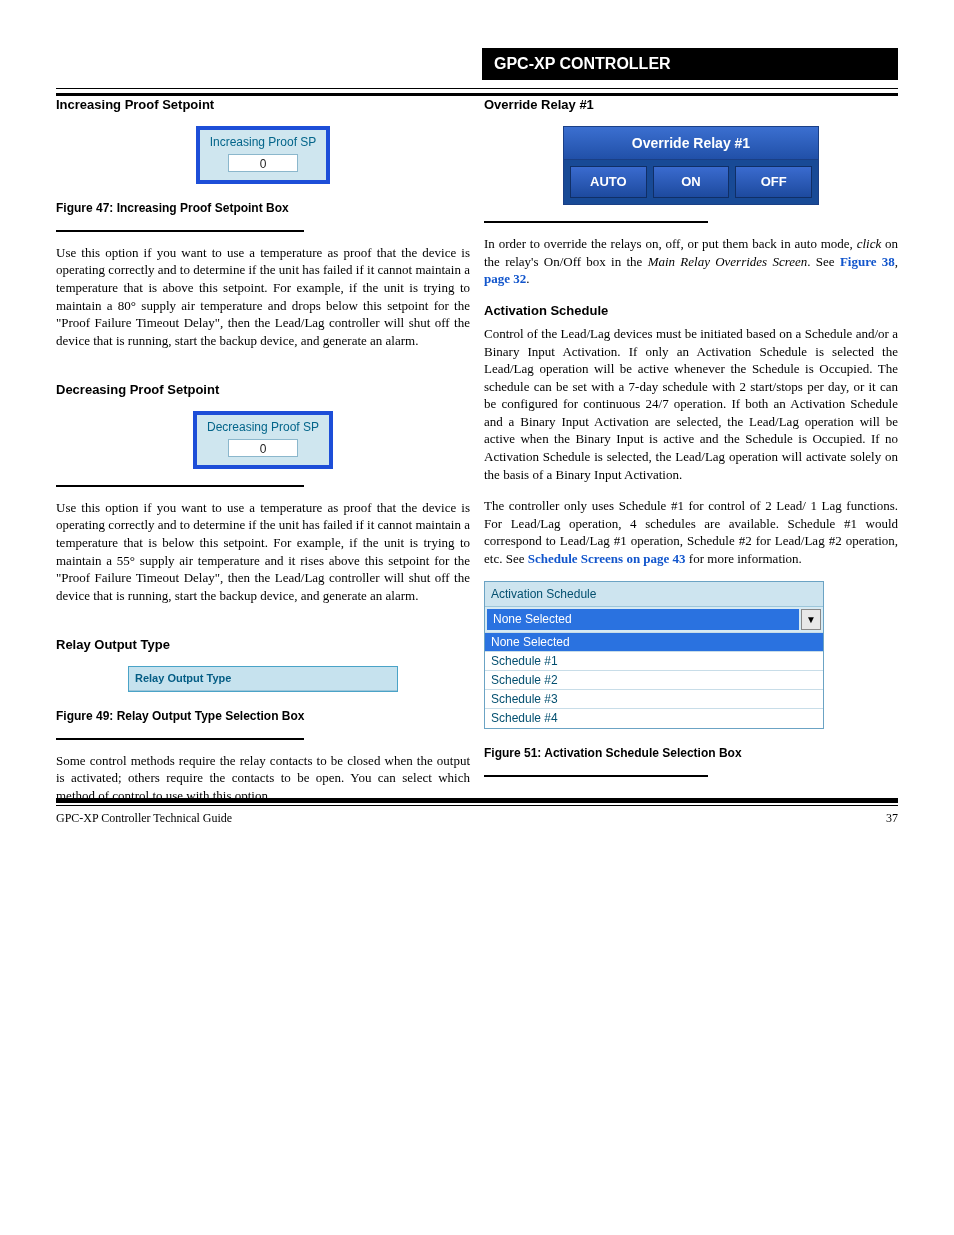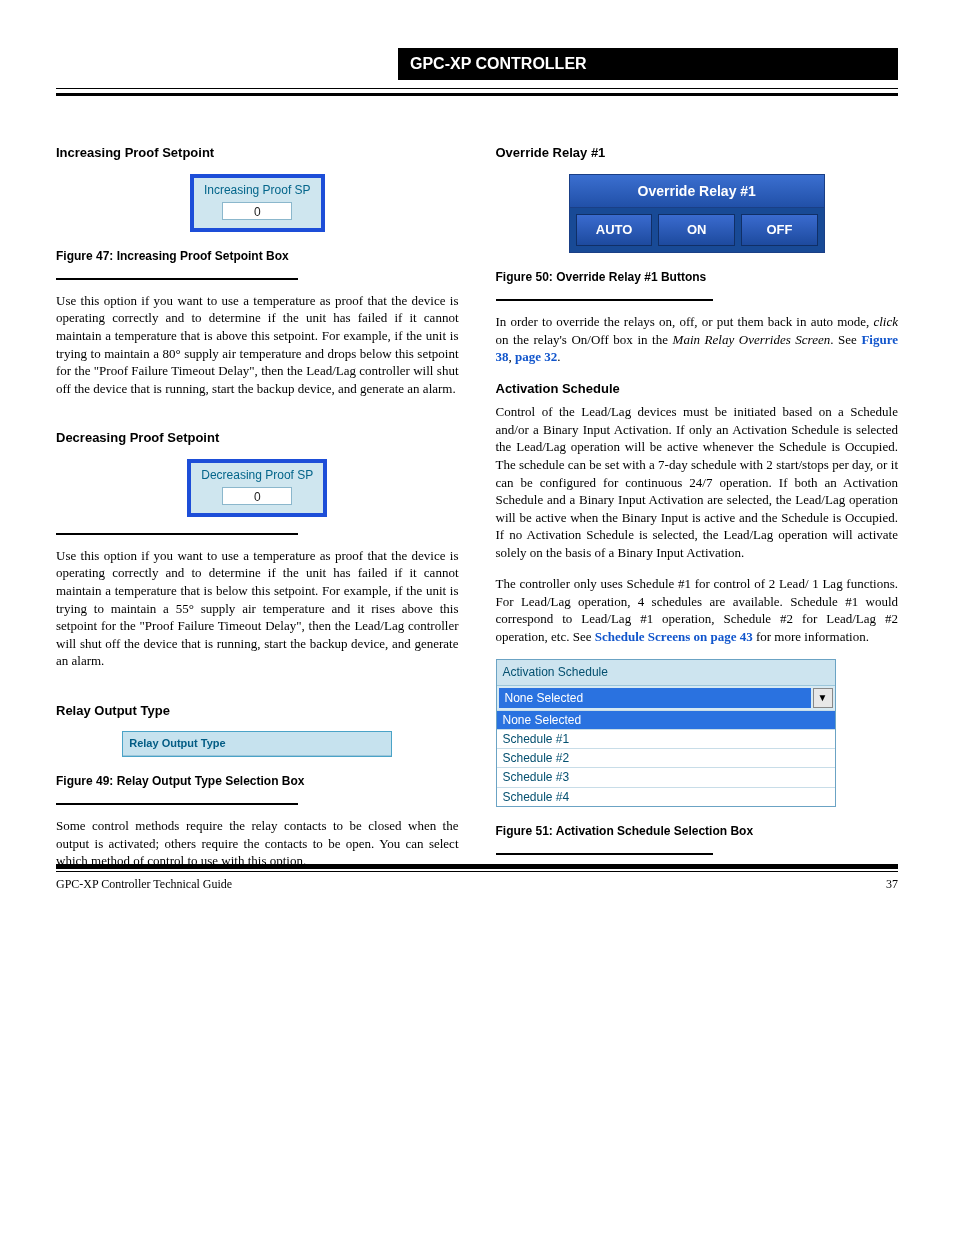--- a/index.html
+++ b/index.html
@@ -16,21 +16,21 @@
   }
   .header-bar {
     position: relative;
     height: 36px;
     margin-bottom: 4px;
   }
   .header-black {
     position: absolute;
     right: 0;
     top: 0;
-    width: 500px;
+    width: 416px;
     height: 32px;
     background: #000;
     color: #fff;
     font-family: Arial, Helvetica, sans-serif;
     font-weight: bold;
     font-size: 16px;
     line-height: 32px;
     padding-left: 12px;
   }
   .header-white-title {
@@ -41,22 +41,21 @@
     font-weight: bold;
     font-size: 15px;
     color: #000;
   }
   .hr-thick { border: none; border-top: 3px solid #000; margin: 0; }
   .hr-thin  { border: none; border-top: 1px solid #000; margin: 0; }
   .hr-wide  { border: none; border-top: 5px solid #000; margin: 0 0 2px 0; }
 
   .columns {
     display: flex;
-    gap: 37px;
-    margin-top: 48px;
+    gap: 14px;
   }
   .col {
     flex: 1;
     min-width: 0;
   }
   .section-title {
     font-family: Arial, Helvetica, sans-serif;
     font-weight: bold;
     font-size: 13px;
     margin-bottom: 6px;
@@ -275,21 +274,20 @@
     <div class="fig-wrap">
       <div class="override-box">
         <div class="override-title">Override Relay #1</div>
         <div class="override-row">
           <div class="ov-btn">AUTO</div>
           <div class="ov-btn">ON</div>
           <div class="ov-btn">OFF</div>
         </div>
       </div>
     </div>
-    <div class="fig-caption">Figure 50: Override Relay #1 Buttons</div>
     <hr class="rule-short-col2">
     <p class="body-text">
       <span>In order to override the relays on, off, or put them back in auto mode, </span><i>click</i><span> on the relay's On/Off box in the </span><i>Main Relay Overrides Screen</i><span>. See </span><b class="ref-link">Figure 38</b><span>, </span><b class="ref-link">page 32</b><span>.</span>
     </p>
 
     <div class="section-title">Activation Schedule</div>
     <p class="body-text">Control of the Lead/Lag devices must be initiated based on a Schedule and/or a Binary Input Activation.  If only an Activation Schedule is selected the Lead/Lag operation will be active whenever the Schedule is Occupied. The schedule can be set with a 7-day schedule with 2 start/stops per day, or it can be configured for continuous 24/7 operation. If both an Activation Schedule and a Binary Input Activation are selected, the Lead/Lag operation will be active when the Binary Input is active and the Schedule is Occupied. If no Activation Schedule is selected, the Lead/Lag operation will activate solely on the basis of a Binary Input Activation.</p>
     <p class="body-text">
       <span>The controller only uses Schedule #1 for control of 2 Lead/ 1 Lag functions. For Lead/Lag operation, 4 schedules are available. Schedule #1 would correspond to Lead/Lag #1 operation, Schedule #2 for Lead/Lag #2 operation, etc. See </span><b class="ref-link">Schedule Screens on page 43</b><span> for more information.</span>
     </p>

